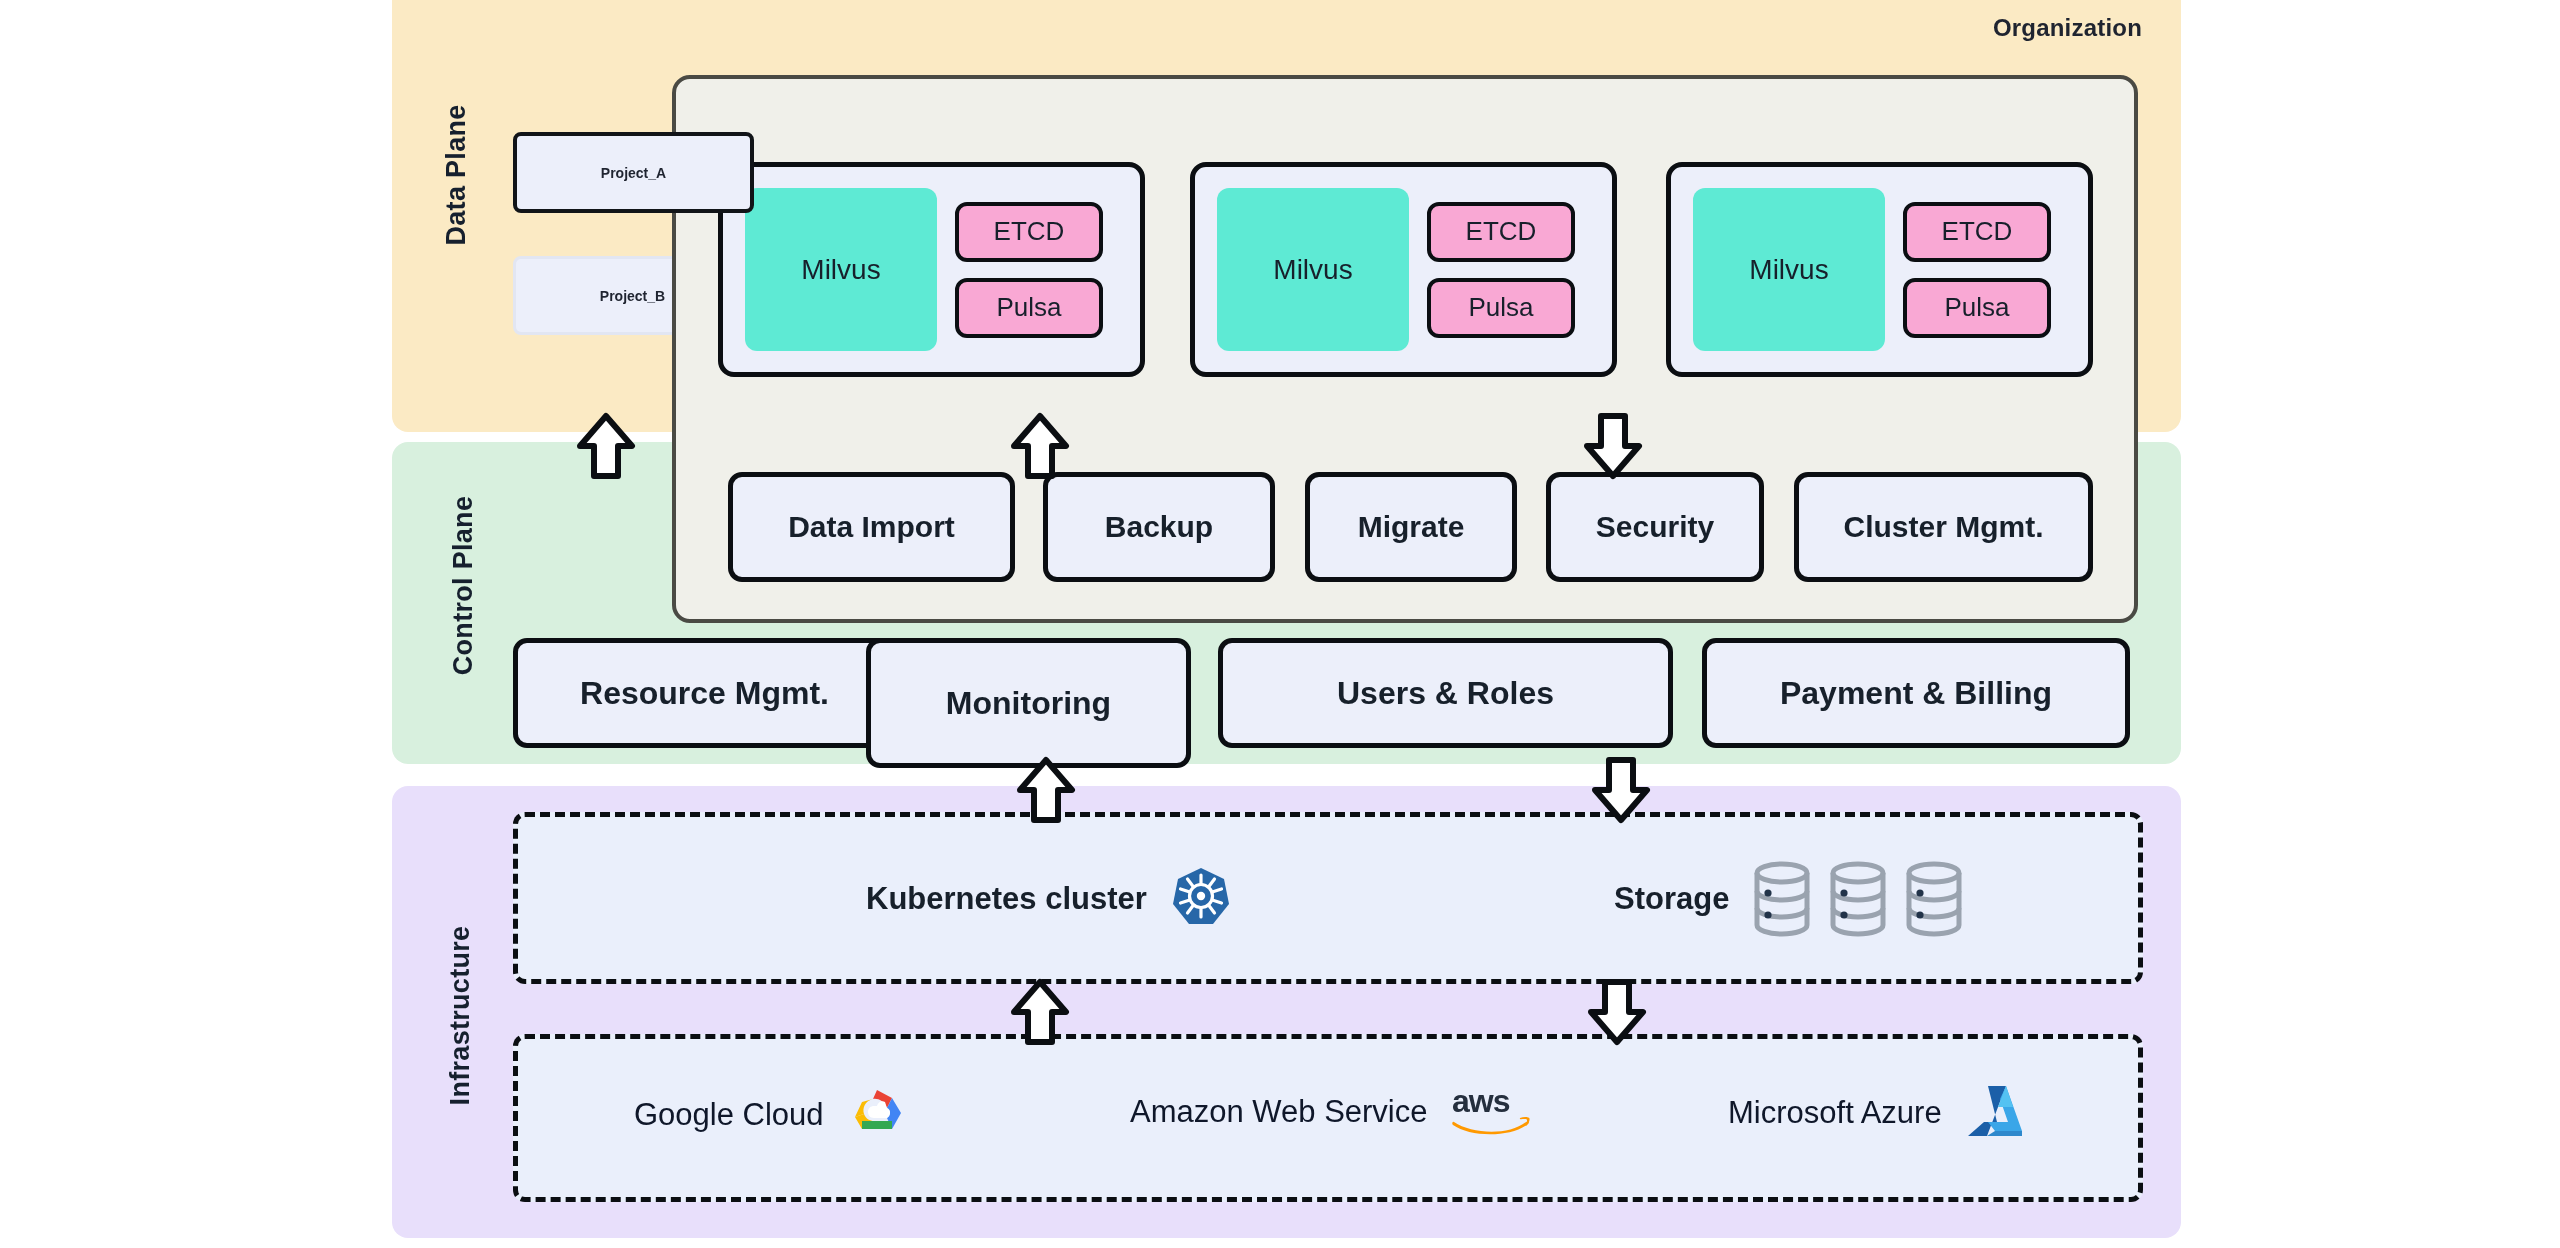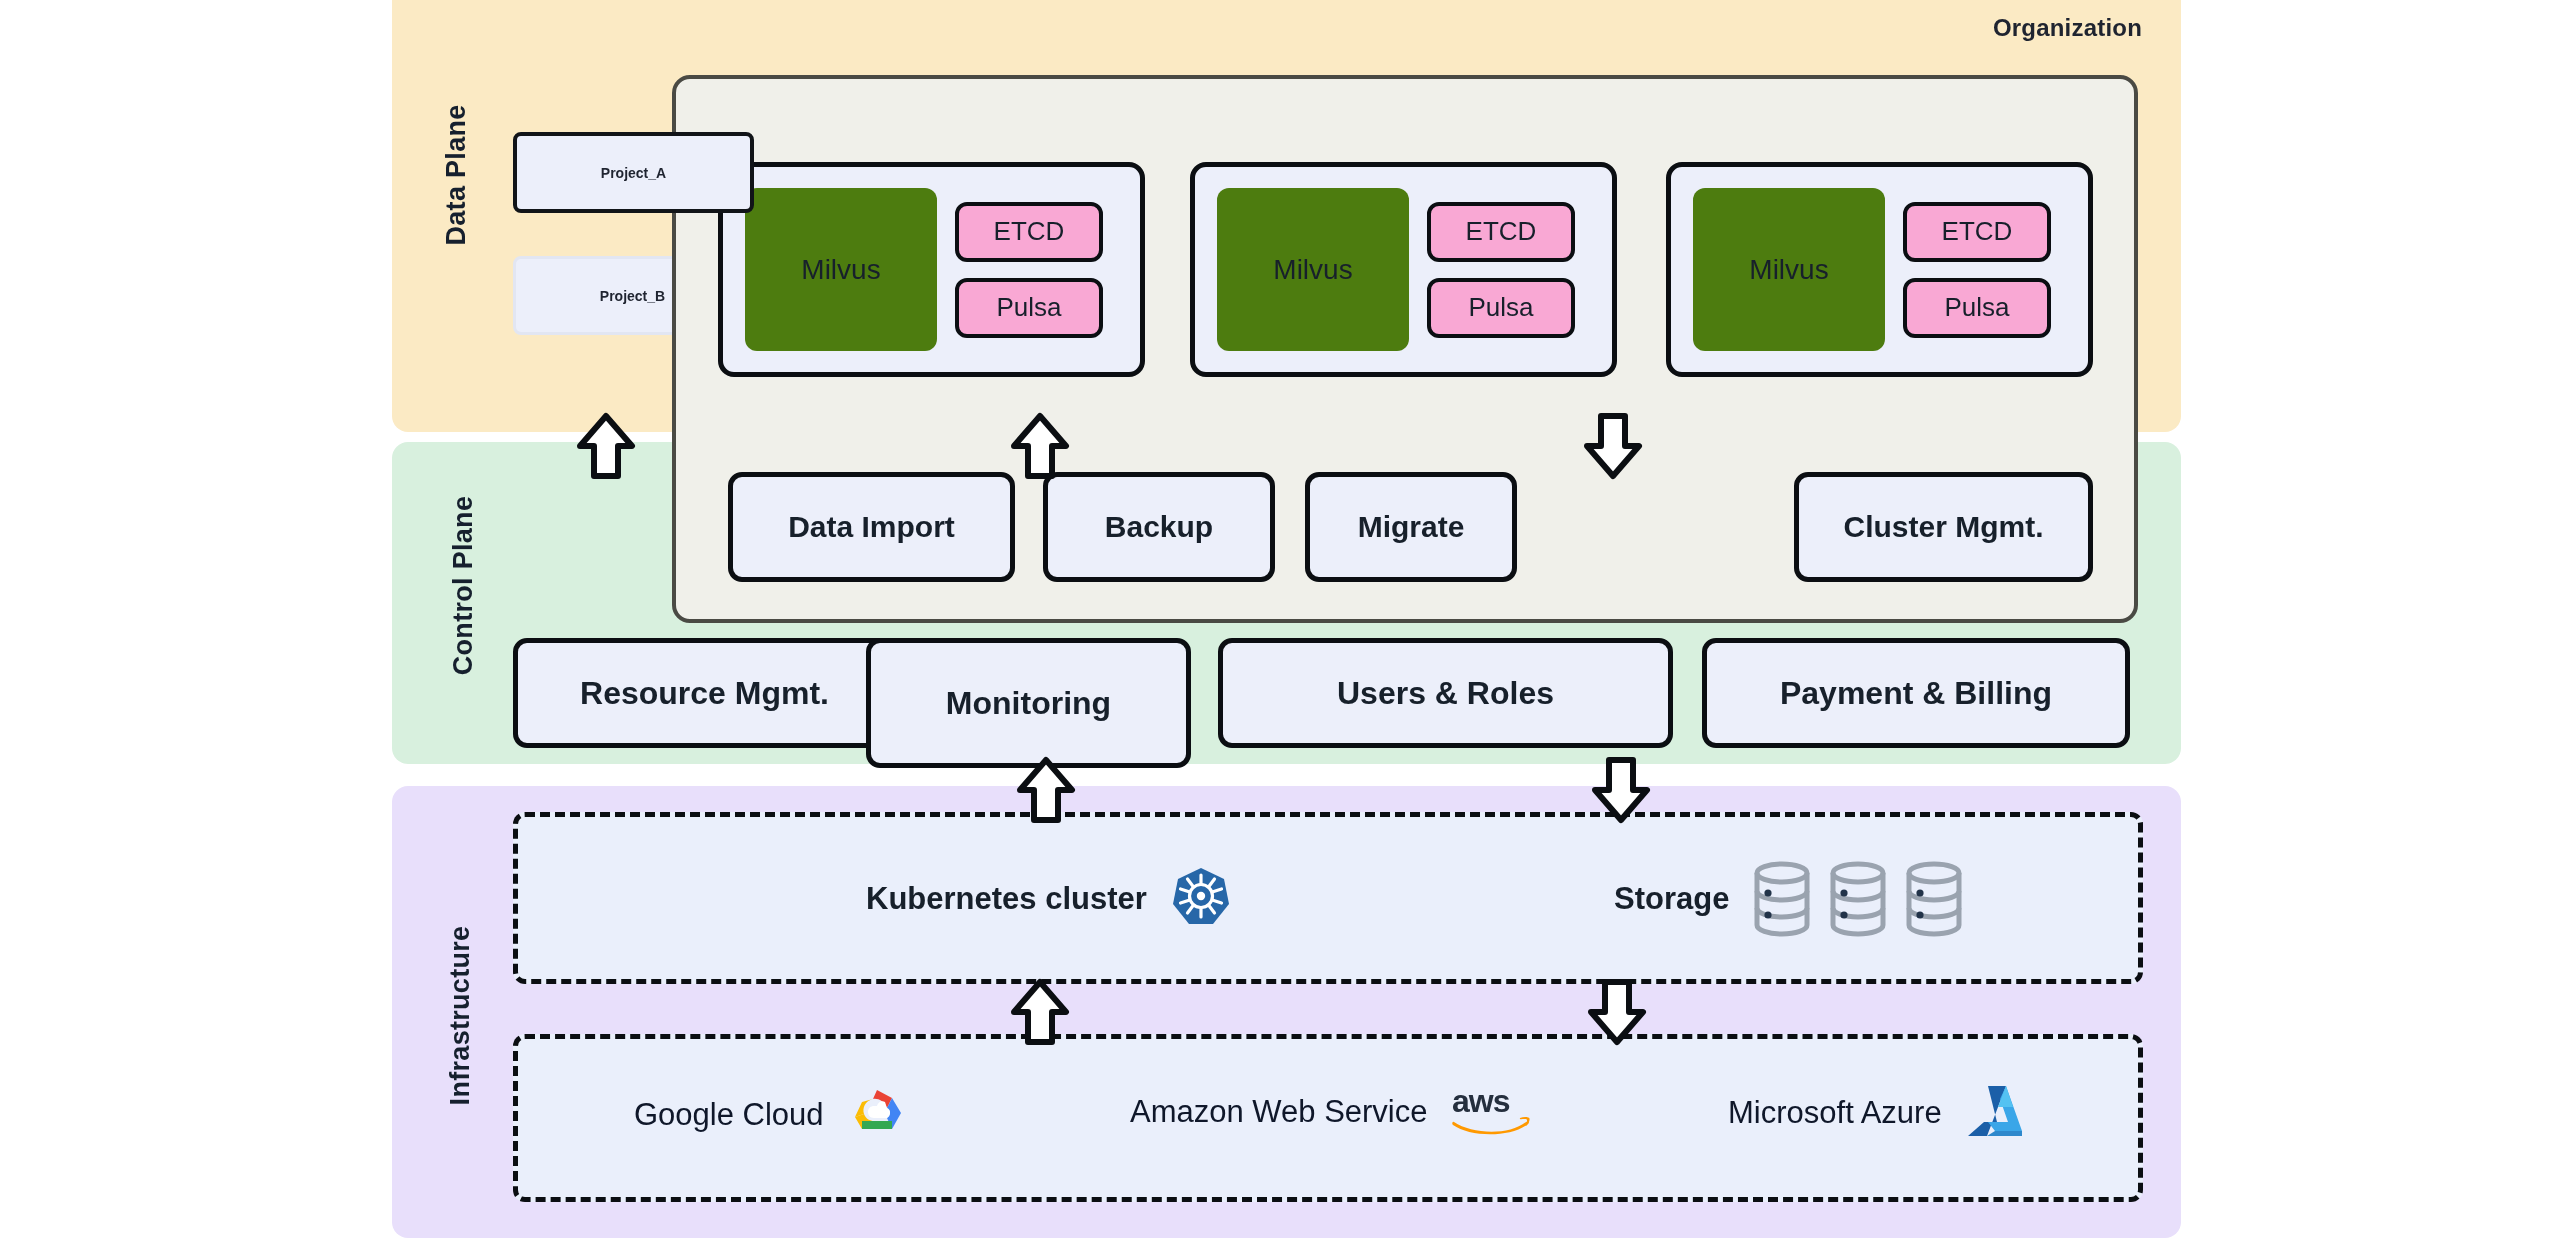--- a/index.html
+++ b/index.html
@@ -51,21 +51,21 @@
   .cluster-title{
     position:absolute;font-size:27px;font-weight:bold;color:#1f2430;
     text-align:center;white-space:nowrap;
   }
   .cluster-box{
     position:absolute;background:#eceffa;border:5px solid #0b0e12;
     border-radius:16px;display:flex;align-items:center;
     padding:0 22px;box-sizing:border-box;gap:18px;z-index:5;
   }
   .milvus{
-    background:#4d7c0f;border-radius:12px;
+    background:#5eead4;border-radius:12px;
     display:flex;align-items:center;justify-content:center;
     font-size:28px;color:#17202b;
   }
   .side-col{display:flex;flex-direction:column;gap:16px;}
   .side-chip{
     background:#f9a8d4;border:4px solid #0b0e12;border-radius:12px;
     display:flex;align-items:center;justify-content:center;
     font-size:26px;color:#17202b;width:148px;height:60px;box-sizing:border-box;
   }
 
@@ -149,20 +149,21 @@
     <div class="milvus" style="width:192px;height:163px;">Milvus</div>
     <div class="side-col">
       <div class="side-chip">ETCD</div>
       <div class="side-chip">Pulsa</div>
     </div>
   </div>
 
   <div class="svc" style="left:728px;top:472px;width:287px;height:110px;">Data Import</div>
   <div class="svc" style="left:1043px;top:472px;width:232px;height:110px;">Backup</div>
   <div class="svc" style="left:1305px;top:472px;width:212px;height:110px;">Migrate</div>
+  <div class="svc" style="left:1546px;top:472px;width:218px;height:110px;">Security</div>
   <div class="svc" style="left:1794px;top:472px;width:299px;height:110px;">Cluster Mgmt.</div>
 
   <div class="svc2" style="left:513px;top:638px;width:383px;height:110px;">Resource Mgmt.</div>
   <div class="svc2" style="left:866px;top:638px;width:325px;height:130px;">Monitoring</div>
   <div class="svc2" style="left:1218px;top:638px;width:455px;height:110px;">Users &amp; Roles</div>
   <div class="svc2" style="left:1702px;top:638px;width:428px;height:110px;">Payment &amp; Billing</div>
 
   <div class="dashed-panel" id="infra-k8s"></div>
   <div class="dashed-panel" id="infra-cloud"></div>
 

